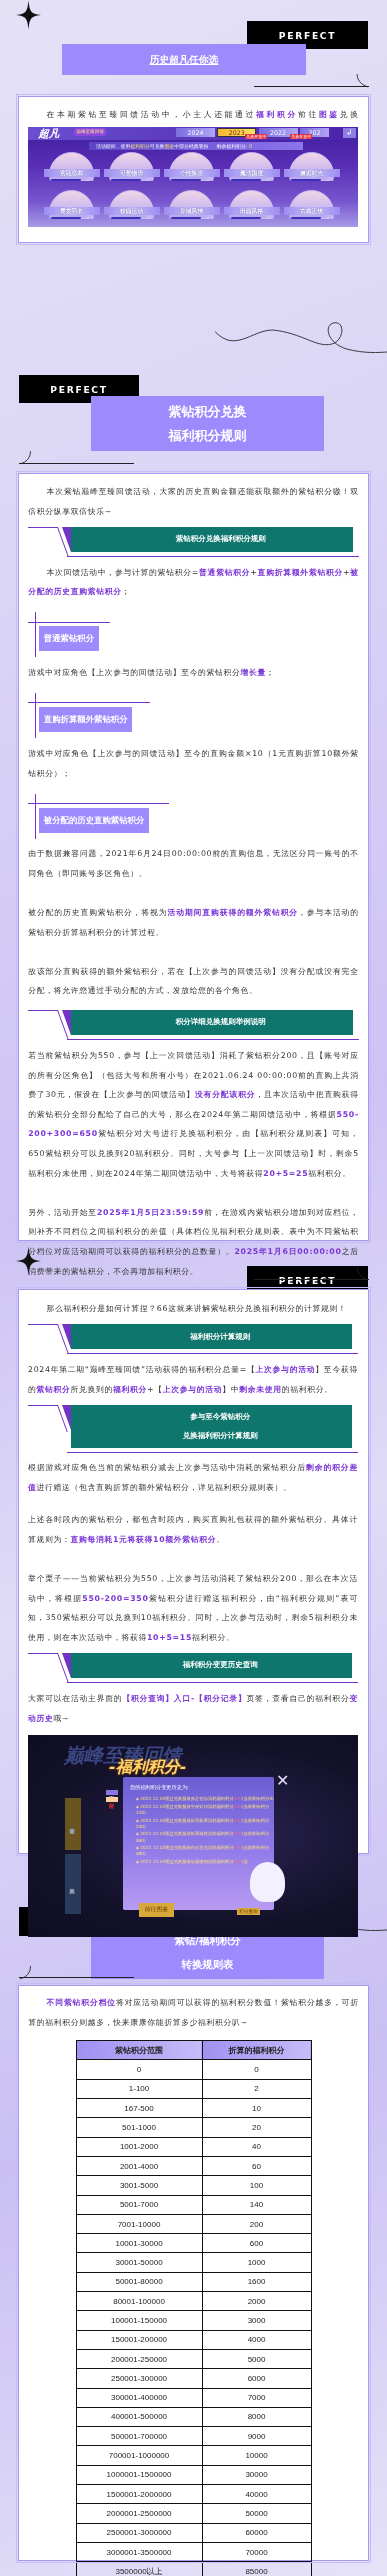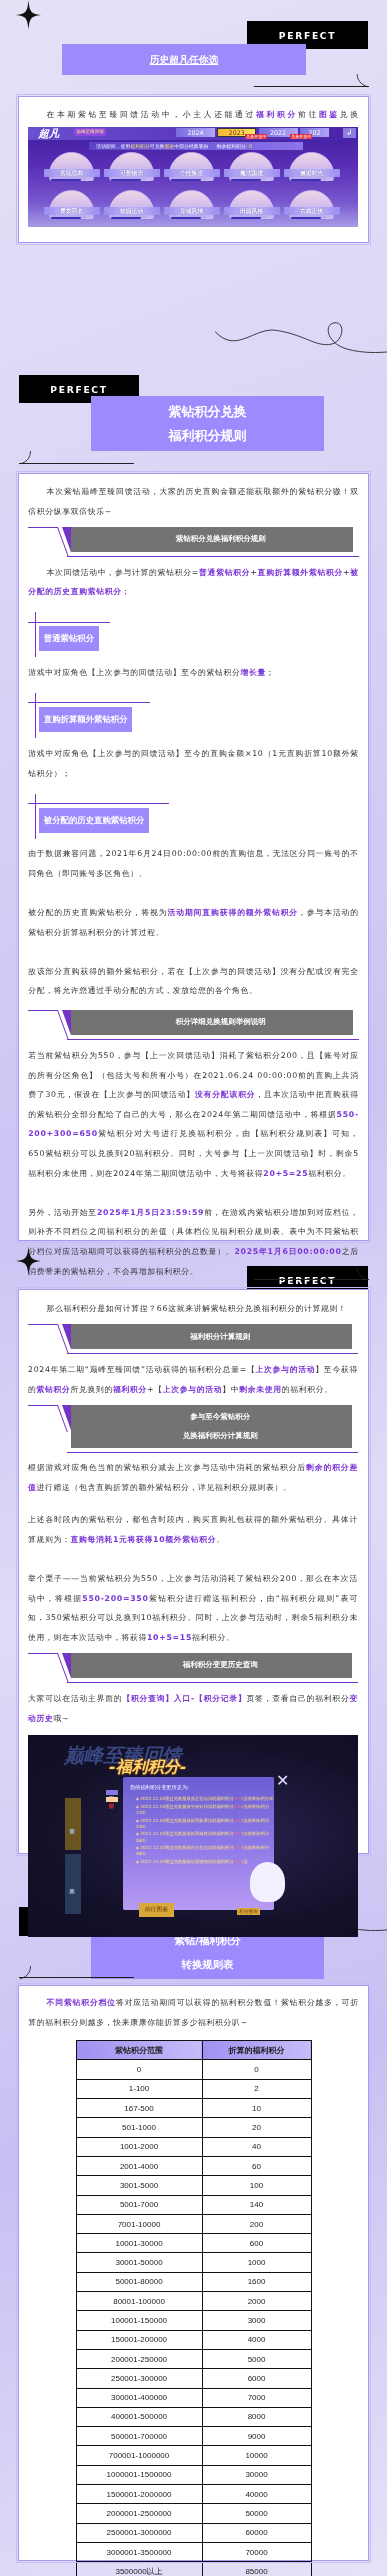--- a/index.html
+++ b/index.html
@@ -40,21 +40,21 @@
     font-size: 7.8px; line-height: 19.6px; color: #333; letter-spacing: 0.7px;
     text-align: justify;
   }
   .indent { text-indent: 18.4px; }
   .hl { color: #7a35d6; font-weight: bold; }
 
   
   .sec-head { position: relative; height: 30px; margin: 5.8px 0; }
   .sec-head .band {
     position: absolute; left: 43px; right: 5.8px; top: 0; height: 25px;
-    background: #737373; color: #fff; font-weight: bold; font-size: 7.5px;
+    background: #0f766e; color: #fff; font-weight: bold; font-size: 7.5px;
     display: flex; align-items: center; justify-content: center; text-align:center; line-height: 12.7px;
     padding-left: 17.3px;
   }
   .sec-head .band::before {
     content: ""; position: absolute; left: -9.2px; top: 0; width: 0; height: 0;
     border-top: 25px solid #7233c6; border-left: 9.2px solid transparent;
   }
   .sec-head .line-top { position:absolute; left:0; top:0; width: 30px; height: 0.6px; background:#7233c6; }
   .sec-head .slash { position:absolute; left:29px; top:0; width: 1.2px; height: 30px; background:#7233c6; transform: skewX(20deg); transform-origin: top left; }
   .sec-head .line-bottom { position:absolute; left:39px; right:0; top:29px; height: 0.6px; background:#7233c6; }

